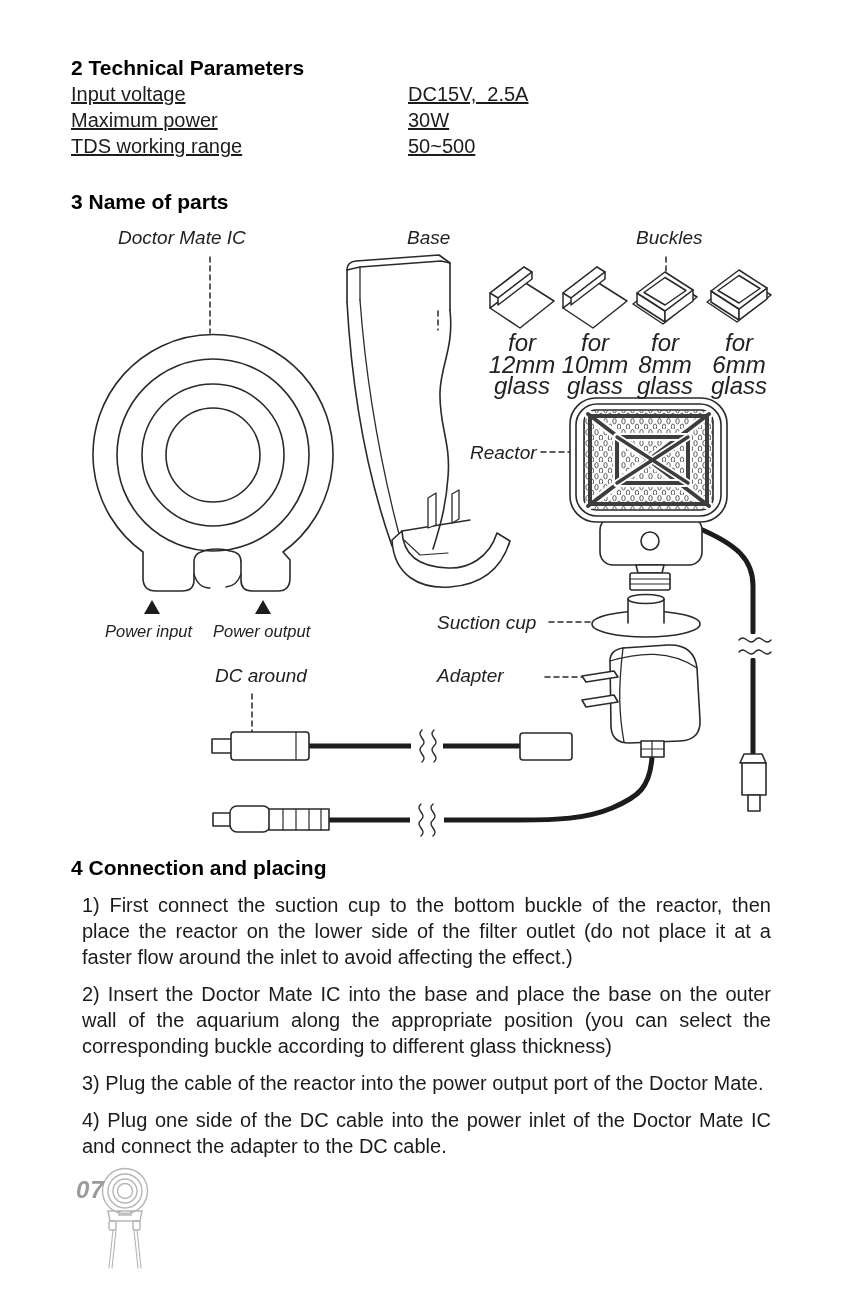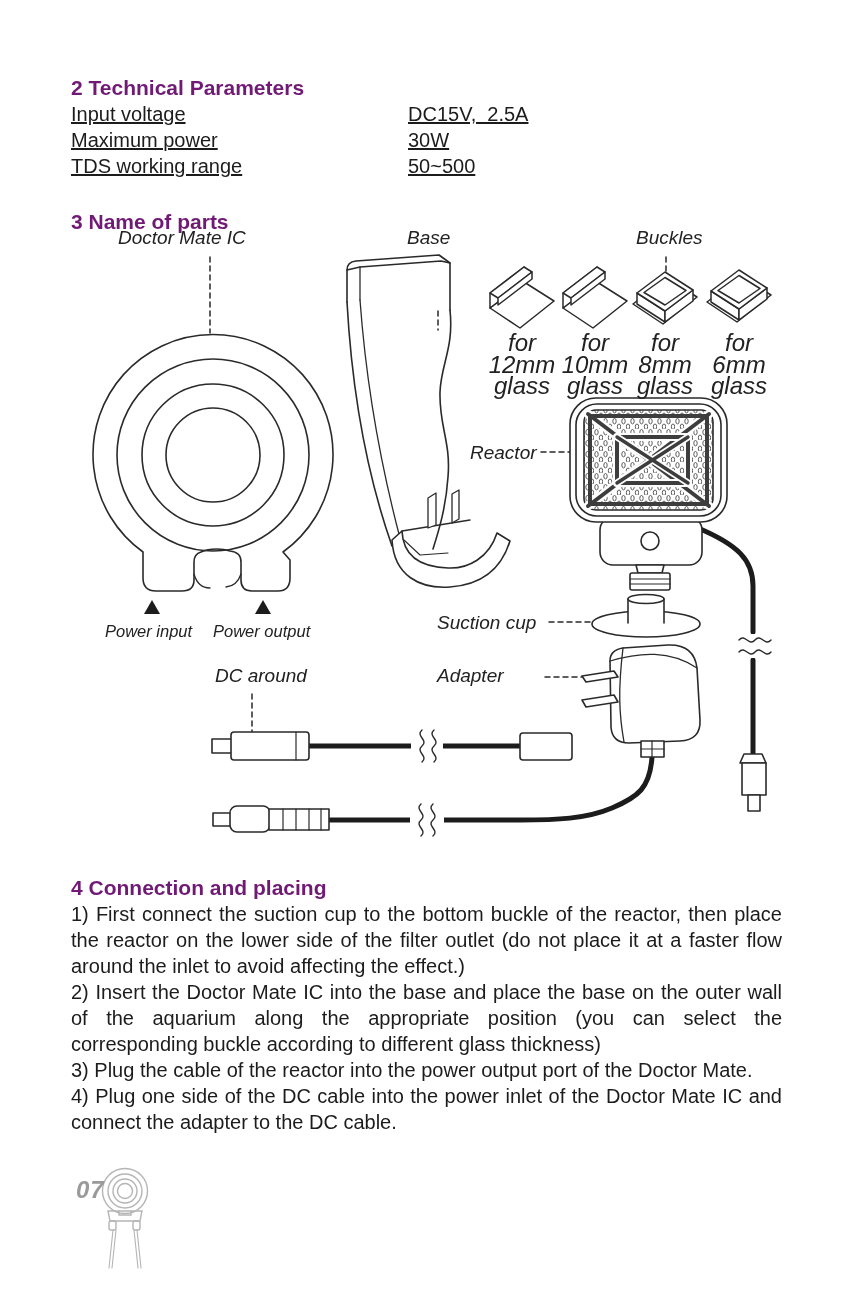--- a/index.html
+++ b/index.html
@@ -1,33 +1,33 @@
 <!DOCTYPE html>
 <html><head>
 <meta charset="utf-8">
 <style>
   html,body{margin:0;padding:0;background:#ffffff;}
   .page{
     position:relative;width:850px;height:1306px;background:#fff;
     font-family:"Liberation Sans",sans-serif;color:#1c1c1c;overflow:hidden;
   }
   .abs{position:absolute;}
-  .heading{font-weight:bold;font-size:21px;line-height:27px;color:#701a75;margin-top:20px;}
+  .heading{font-weight:bold;font-size:21px;line-height:27px;color:#000000;}
   .params{left:71px;top:54px;width:712px;}
   .param-row{display:flex;font-size:20px;line-height:26px;text-decoration:underline;}
   .param-label{width:337px;}
   .param-value{white-space:pre;}
   .parts-heading{left:71px;top:188px;}
   .diagram{left:0;top:218px;width:850px;height:648px;font-style:italic;}
   .diagram svg{position:absolute;left:0;top:0;}
   .dlabel{position:absolute;font-size:19px;line-height:21px;white-space:nowrap;color:#222;}
   .dlabel-sm{position:absolute;font-size:16.5px;line-height:19px;white-space:nowrap;color:#222;}
   .caption{position:absolute;width:70px;font-size:24px;line-height:21.5px;text-align:center;white-space:pre-line;color:#222;}
   .conn{left:71px;top:854px;width:711px;}
-  .conn p{margin:0;font-size:20px;line-height:26px;text-align:justify;color:#1c1c1c;}
+  .conn p{margin:11px;font-size:20px;line-height:26px;text-align:justify;color:#1c1c1c;}
   .footer{left:64px;top:1160px;width:160px;height:120px;}
   .page-num{position:absolute;left:12px;top:16px;font-size:24px;font-weight:bold;font-style:italic;color:#9a9a9a;letter-spacing:1px;}
 </style>
 </head>
 <body>
 
 <div class="page">
 
   <div class="abs params">
     <div class="heading">2 Technical Parameters</div>

